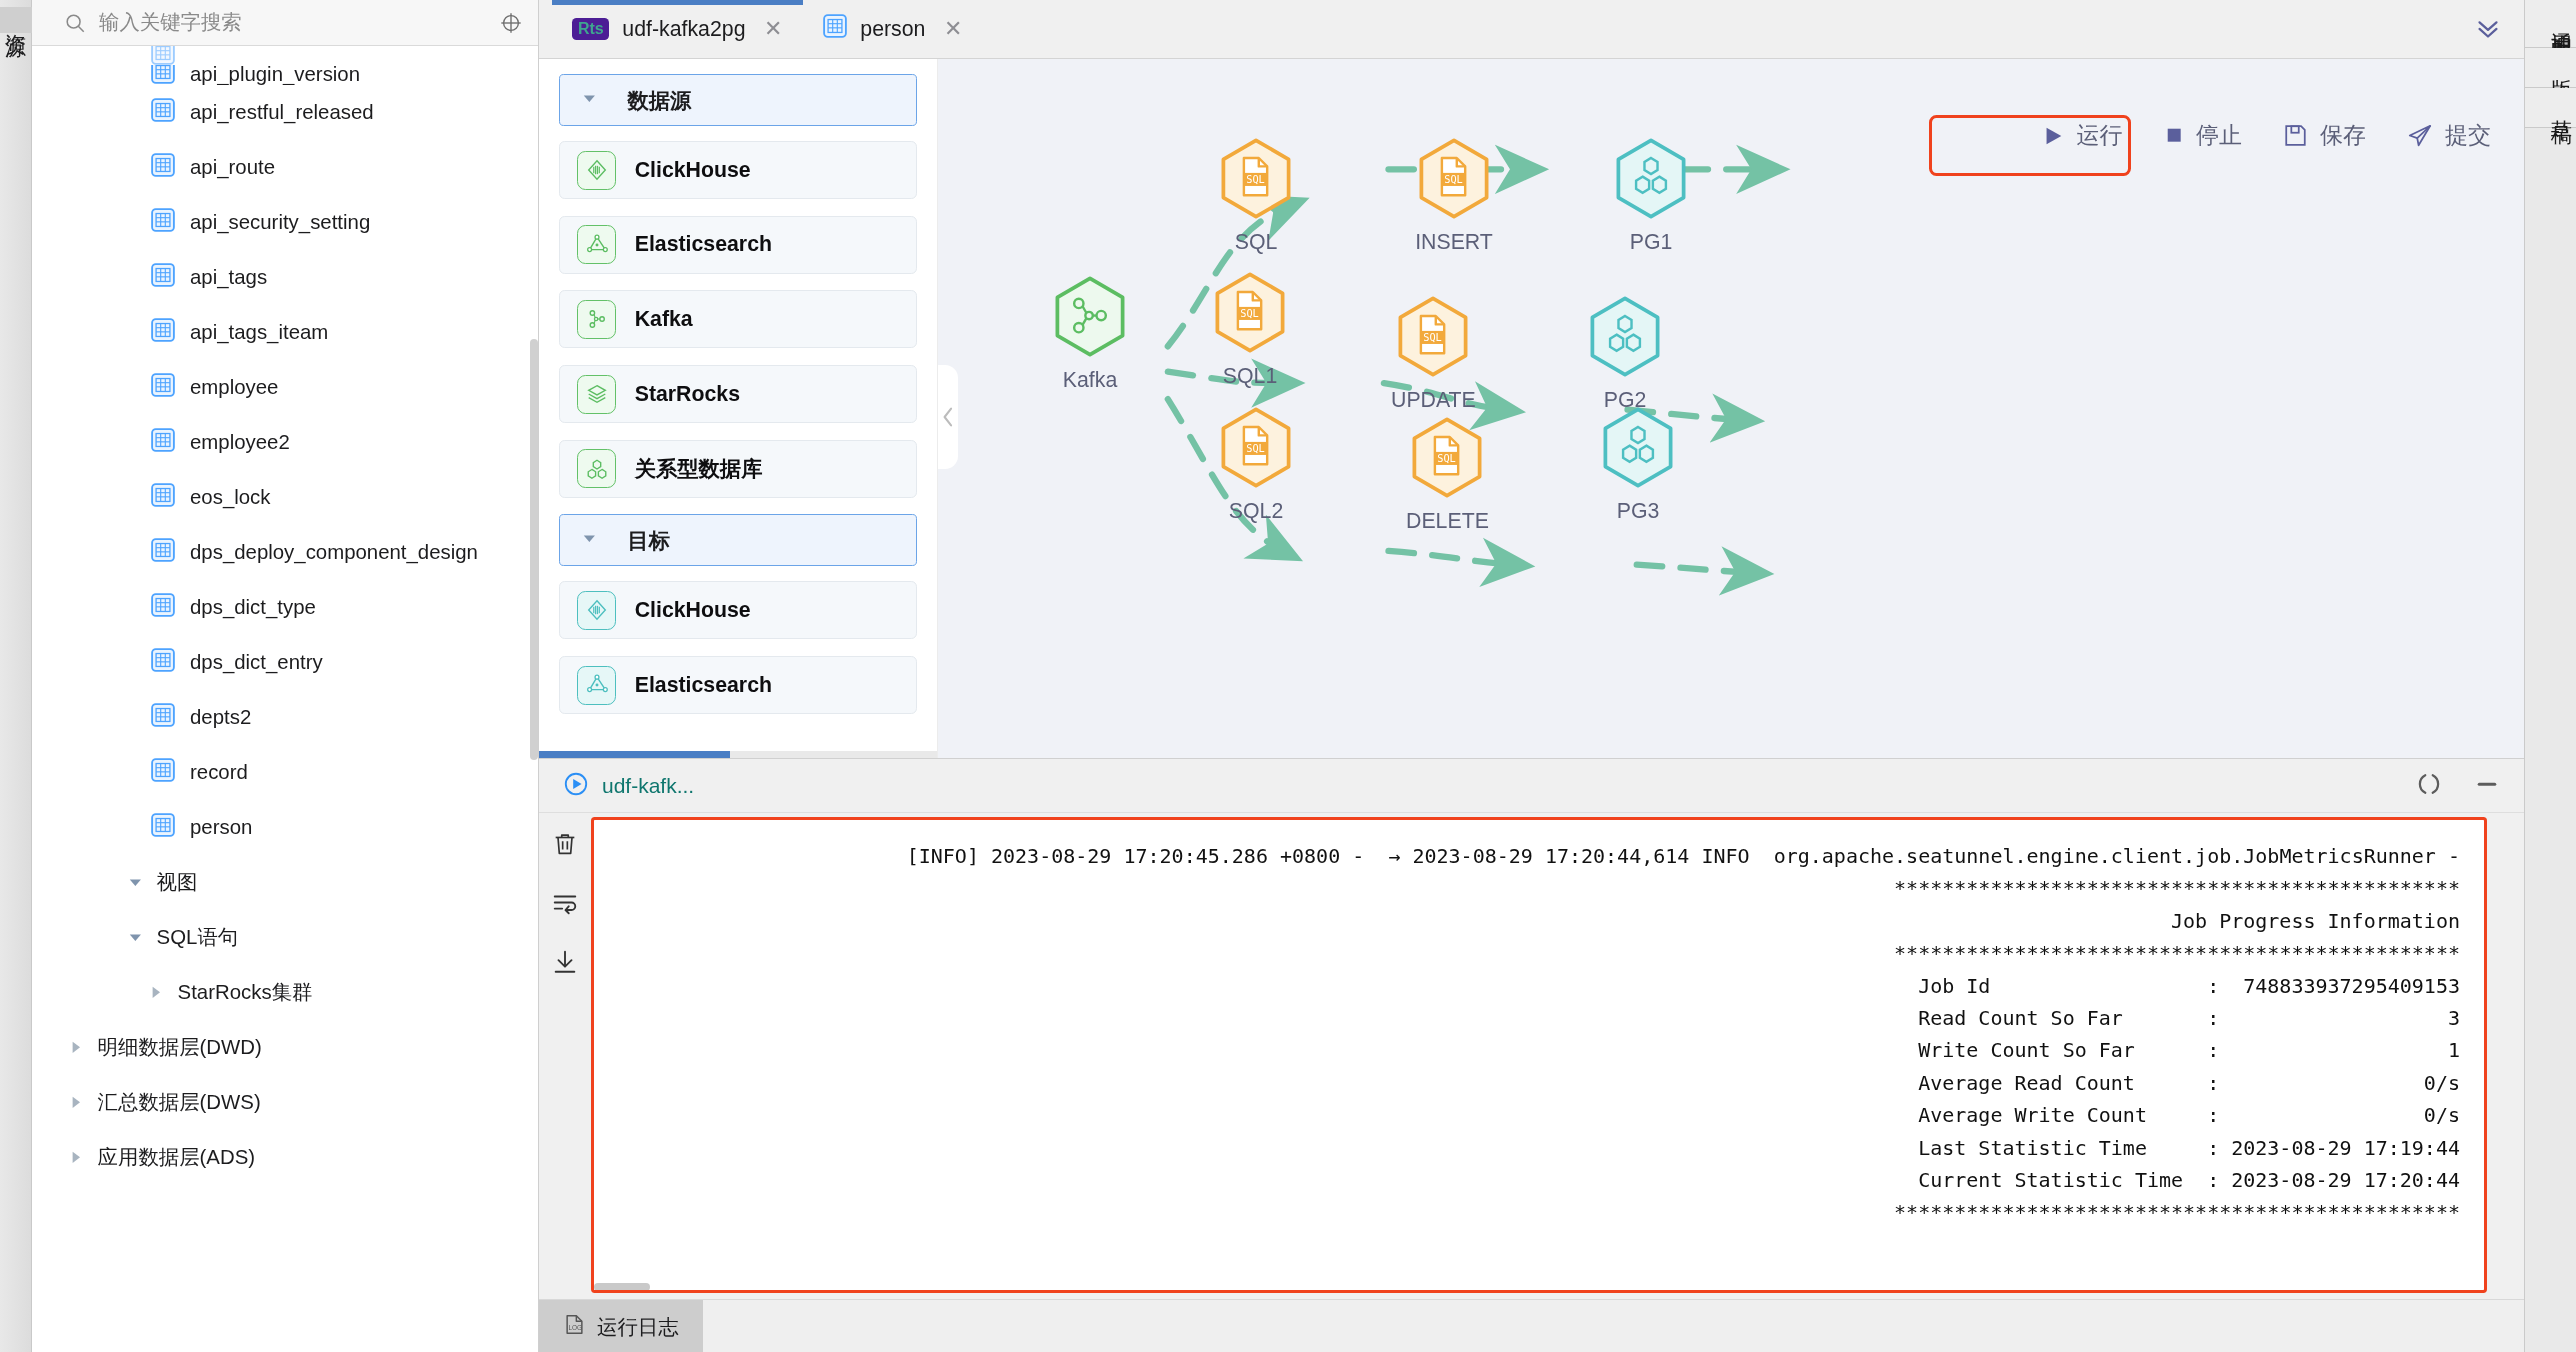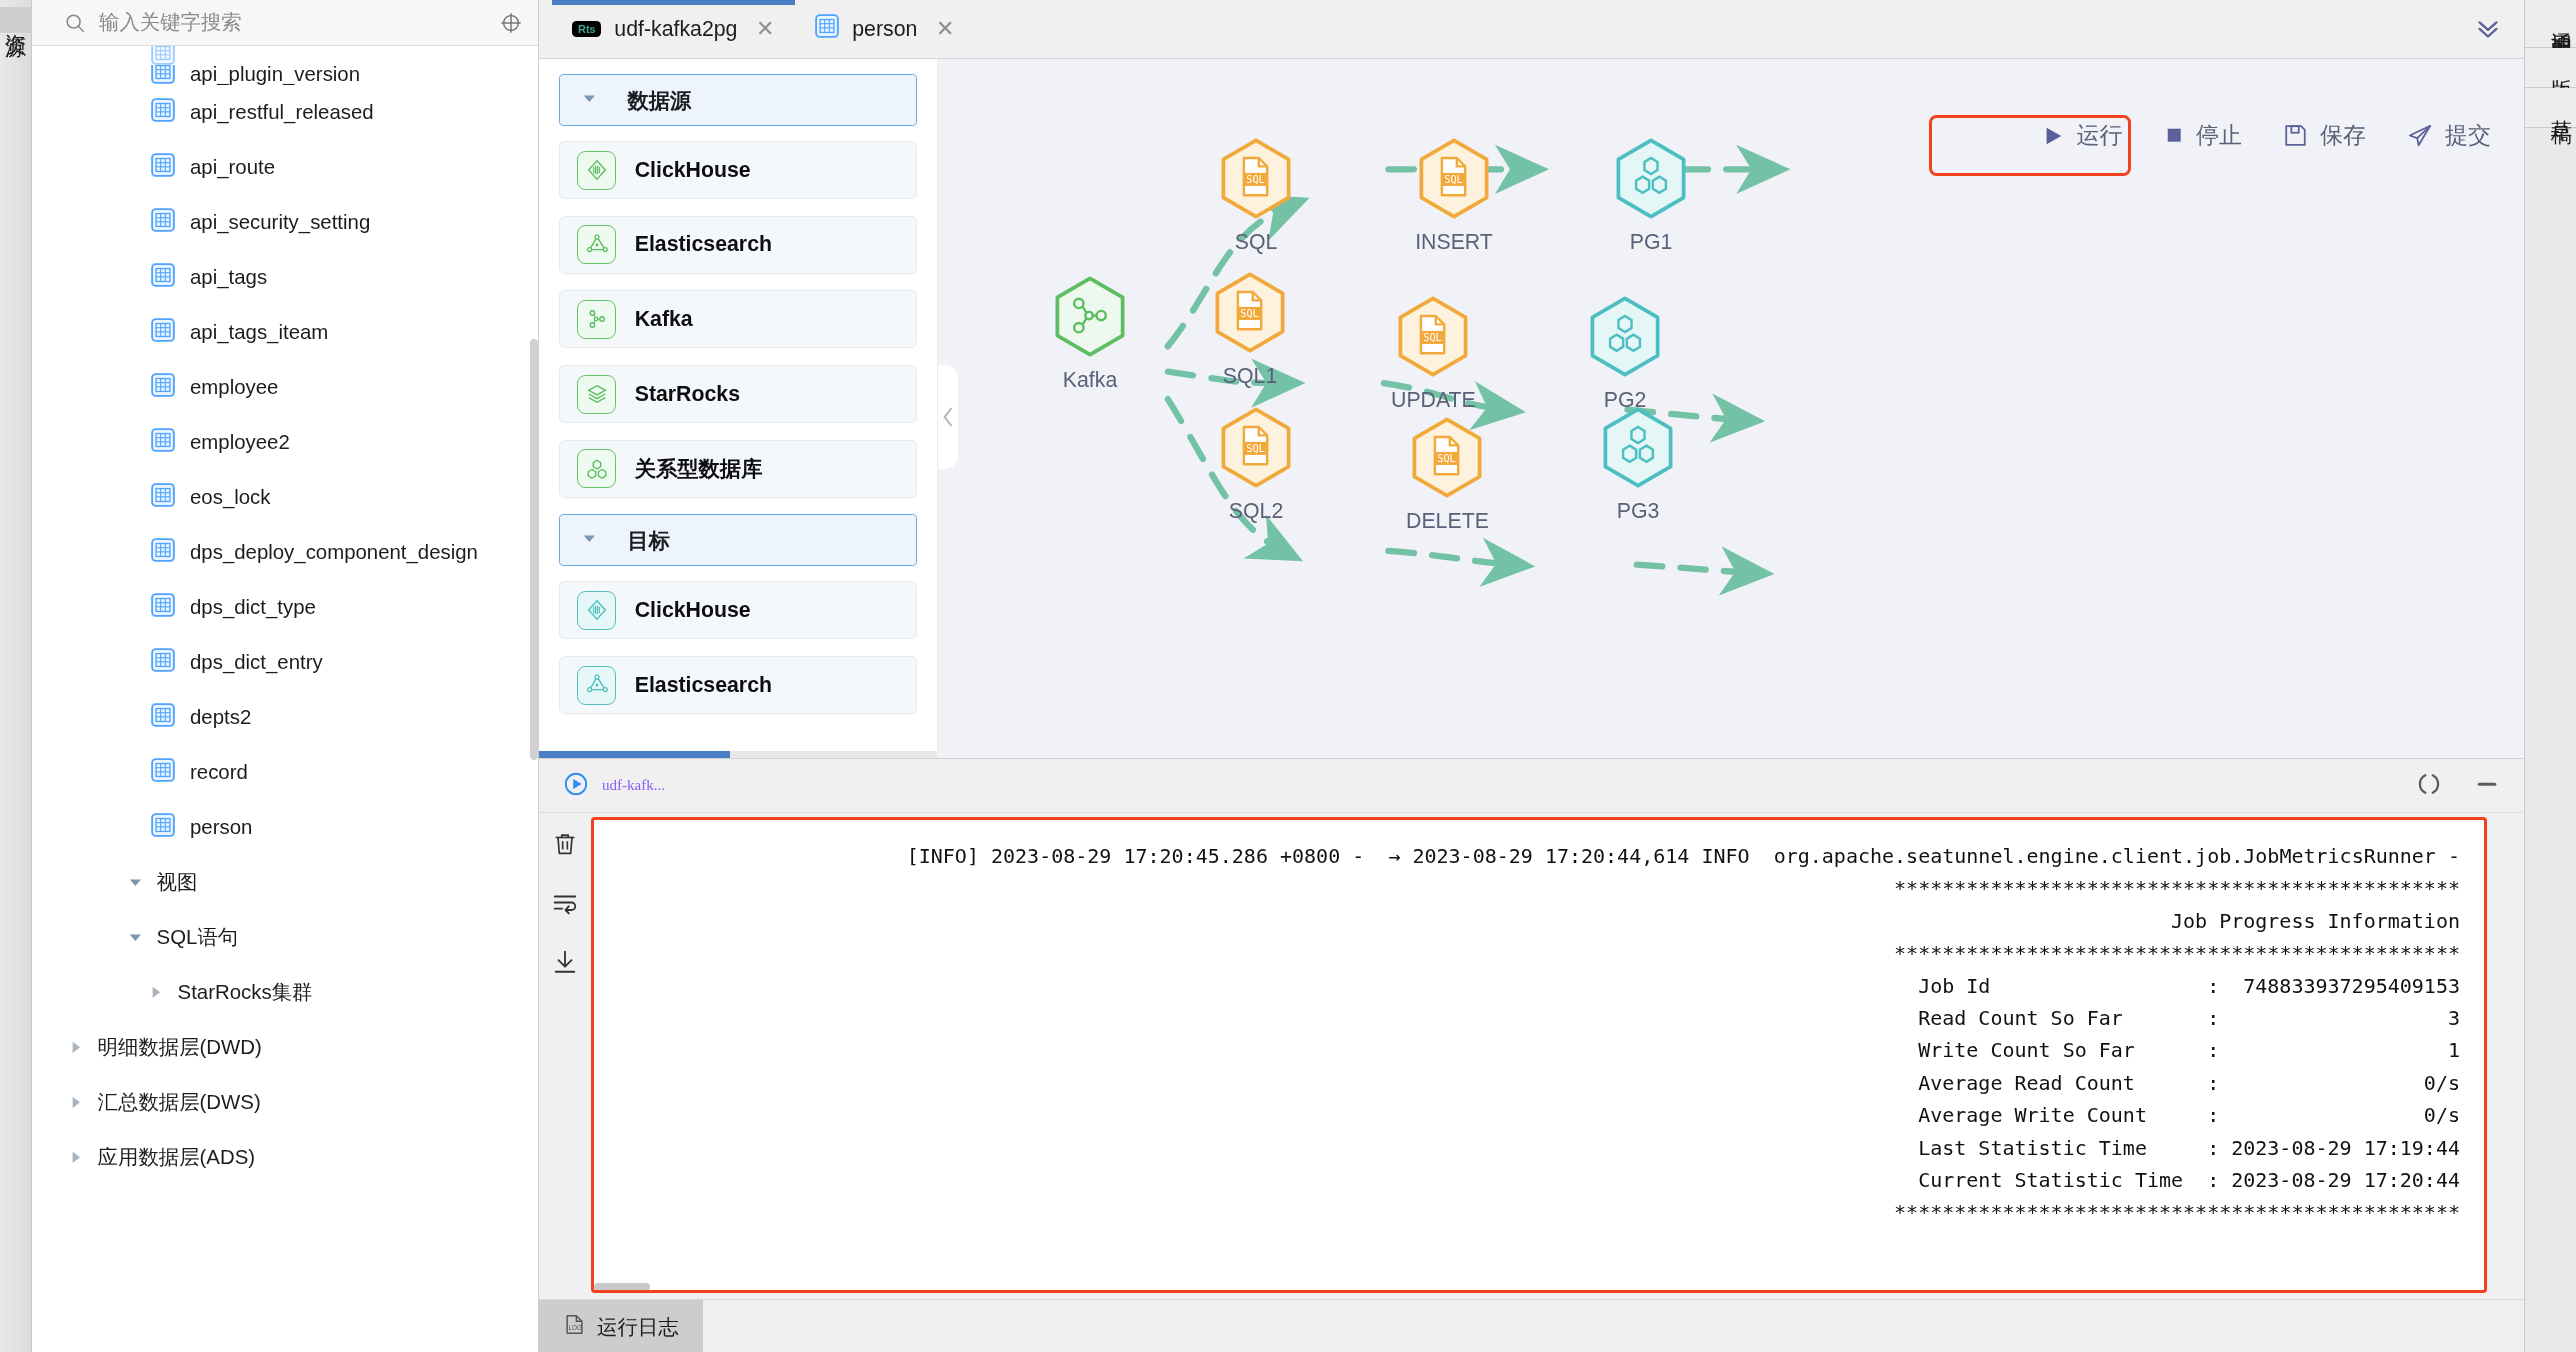--- a/index.html
+++ b/index.html
@@ -100,22 +100,22 @@
     position: relative;
     cursor: default;
   }
   .tab.active { background: #f0f0f0; }
   .tab.active::before {
     content: ""; position: absolute; left: 0; right: 0; top: 0; height: 4.6px;
     background: #4a7ec4;
   }
   .tab .tab-close { color: #8e8e93; font-size: 22px; margin-left: 5.6px; }
   .rts-badge {
-    background: #000000; color: #3fa58f;
-    font-size: 11px; font-weight: bold;
+    background: #4c1d95; color: #3fa58f;
+    font-size: 16px; font-weight: bold;
     border-radius: 4.6px; padding: 2.8px 5.6px; line-height: 1; text-align: center;
   }
   .tabbar-right {
     margin-left: auto; display: flex; align-items: center;
     padding-right: 20.4px;
   }
 
   
   .editor {
     flex: 0 0 700px; display: flex; min-height: 0;
@@ -185,21 +185,21 @@
     position: relative;
   }
   .log-header {
     height: 54px; flex: 0 0 54px;
     display: flex; align-items: center;
     padding: 0 24px 0 24px;
     background: #f0f0f0;
     border-bottom: 0.9px solid #dedede;
     gap: 13px;
   }
-  .log-header .ttl { font-size: 15px; color: #8b5cf6; font-family: Liberation Serif, serif; }
+  .log-header .ttl { font-size: 21px; color: #0f766e; }
   .log-header .hdr-right { margin-left: auto; display: flex; align-items: center; gap: 32px; }
   .log-body { flex: 1 1 auto; display: flex; min-height: 0; }
   .log-tools {
     width: 52px; flex: 0 0 52px;
     display: flex; flex-direction: column; align-items: center;
     gap: 28px; padding-top: 16.7px;
     background: #f0f0f0;
   }
   .log-console {
     flex: 1 1 auto; margin: 3.7px 37px 5.6px 0;

